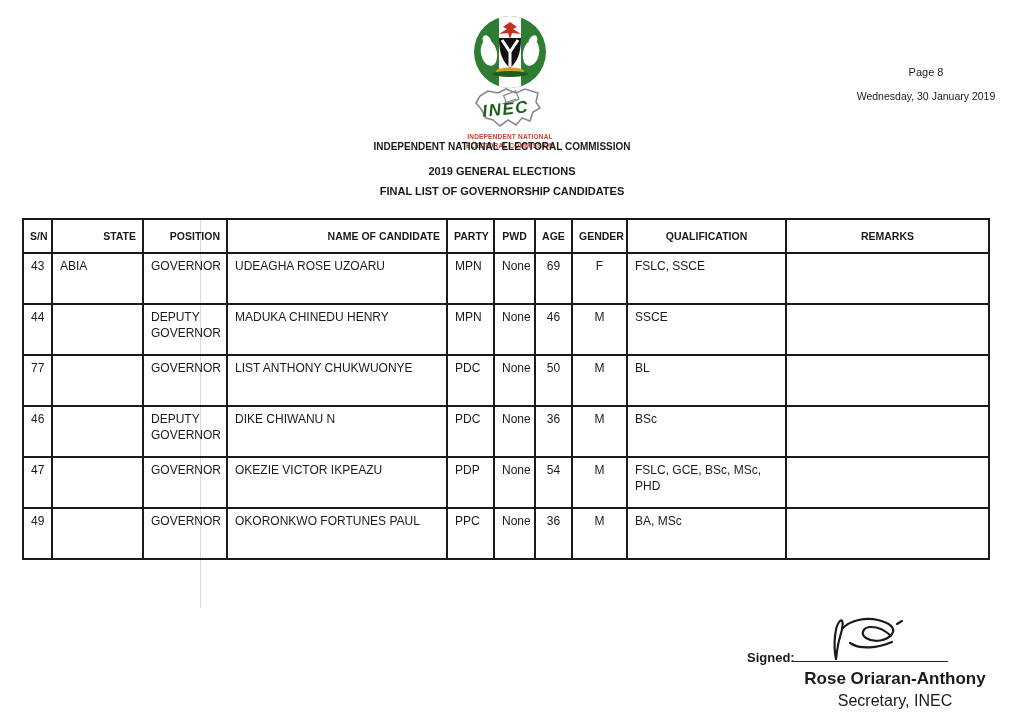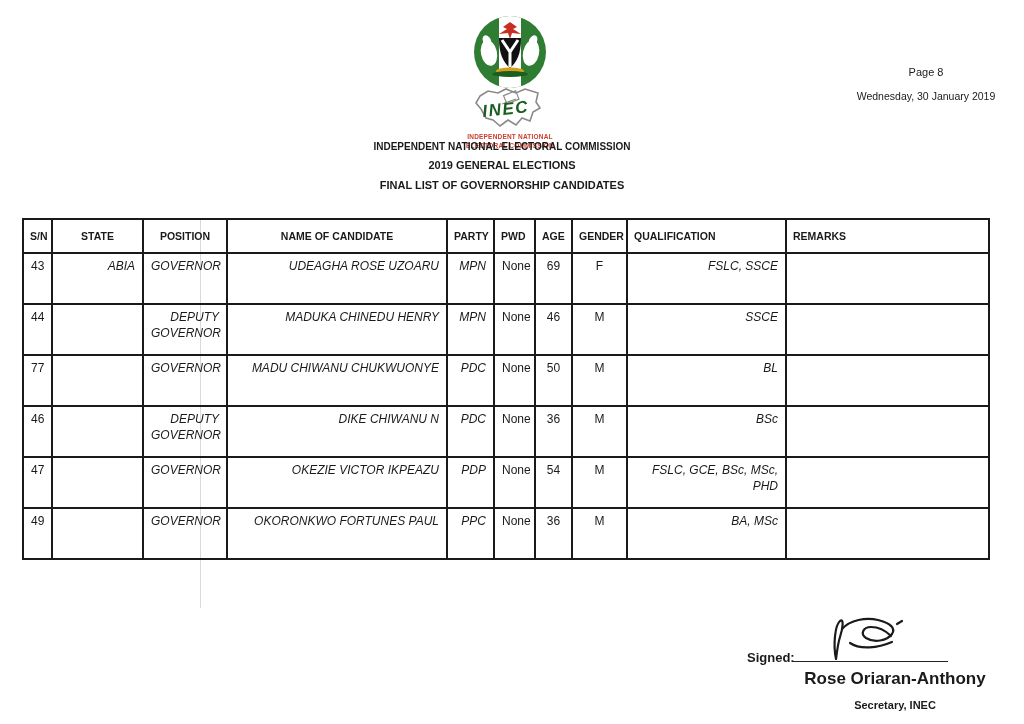--- a/index.html
+++ b/index.html
@@ -14,47 +14,47 @@
                   line-height:1.35; letter-spacing:0.2px; }
 
   
   .page-meta { position:absolute; left:826px; top:66px; width:200px; text-align:center; }
   .page-meta .pnum { font-size:11px; }
   .page-meta .pdate { font-size:10.5px; margin-top:12px; }
 
   
   .titles { position:absolute; left:0; right:20px; top:141px; text-align:center; font-weight:bold; }
   .titles .t1 { font-size:10px; }
-  .titles .t2 { font-size:11px; margin-top:7px; }
+  .titles .t2 { font-size:11px; margin-top:13px; }
   .titles .t3 { font-size:11px; margin-top:8px; }
 
   
   table.cand { position:absolute; left:22px; top:218px; width:966px;
                border-collapse:collapse; table-layout:fixed; background:transparent; }
   table.cand th, table.cand td { border:2px solid #1a1a1a; overflow:hidden; }
   table.cand th { font-size:10.5px; font-weight:bold; vertical-align:middle;
-                  padding:3px 6px; text-align:left; }
-  table.cand th.th-left { text-align:center; }
+                  padding:3px 6px; text-align:center; }
+  table.cand th.th-left { text-align:right; }
   table.cand td { font-size:12px; vertical-align:top; padding:5px 7px; line-height:1.3; }
   table.cand thead tr { height:34px; }
   table.cand tbody tr { height:51px;padding-left:16px; }
   td.c-center { text-align:center; }
-  td.c-left { text-align:right;font-style:italic; }
+  td.c-left { text-align:left; }
 
   .faint-line { position:absolute; left:200px; top:220px; width:1px; height:388px;
                 background:#d9d9d9; }
 
   
   .signed-label { position:absolute; left:747px; top:650px; font-size:13px; font-weight:bold; }
   .sig-line { position:absolute; left:792px; top:646px; width:156px; height:15px;
               border-bottom:1.5px solid #222; }
   .sig-svg { position:absolute; left:822px; top:615px; }
   .footer-names { position:absolute; left:795px; top:669px; width:200px; text-align:center; }
   .footer-names .fname { font-size:17px; font-weight:bold; }
-  .footer-names .ftitle { font-size:11px; font-weight:bold; margin-top:10px; }
+  .footer-names .ftitle { font-size:16px; font-weight:normal; margin-top:3px; }
 </style>
 </head>
 <body>
 
 <div class="page">
 
   <div class="logo">
     <svg width="120" height="114" viewBox="0 0 120 114">
       <defs>
         <clipPath id="cclip">
@@ -158,21 +158,21 @@
           <td class="c-center">None</td>
           <td class="c-center">46</td>
           <td class="c-center">M</td>
           <td class="c-left">SSCE</td>
           <td class="c-left"></td>
         </tr>
         <tr>
           <td class="c-center">77</td>
           <td class="c-left"></td>
           <td class="c-left">GOVERNOR</td>
-          <td class="c-left">MADU CHIWANU CHUKWUONYE</td>
+          <td class="c-left">LIST ANTHONY CHUKWUONYE</td>
           <td class="c-left">PDC</td>
           <td class="c-center">None</td>
           <td class="c-center">50</td>
           <td class="c-center">M</td>
           <td class="c-left">BL</td>
           <td class="c-left"></td>
         </tr>
         <tr>
           <td class="c-center">46</td>
           <td class="c-left"></td>

